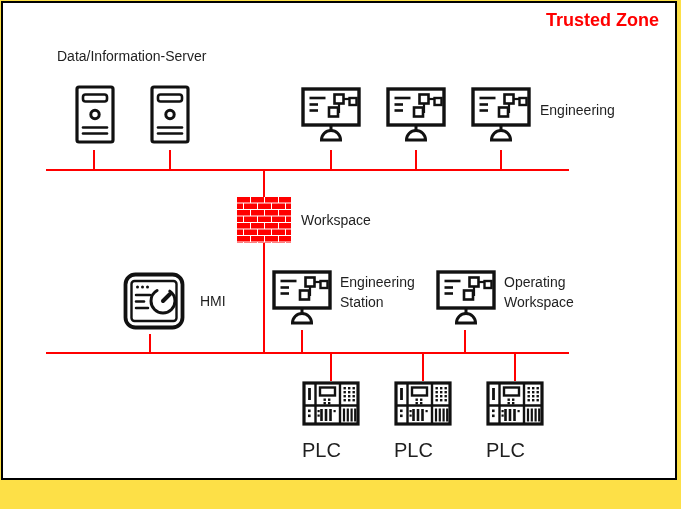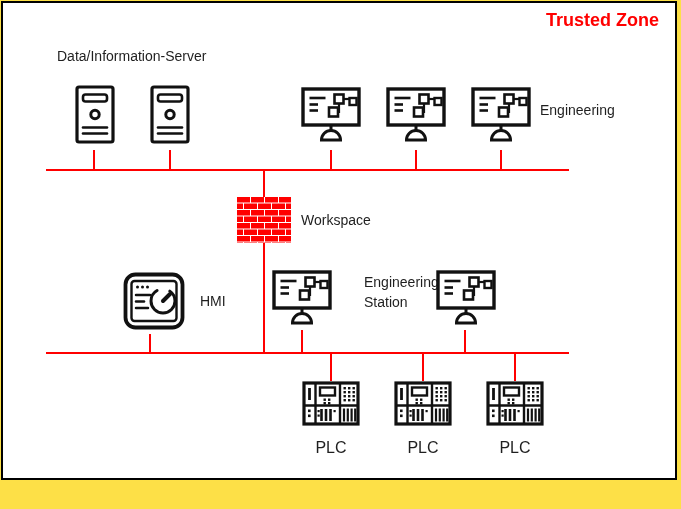--- a/index.html
+++ b/index.html
@@ -2,39 +2,40 @@
 <html><head>
 <meta charset="utf-8">
 <style>
   html,body{margin:0;padding:0;background:#fff;}
   body{width:681px;height:509px;font-family:"Liberation Sans",sans-serif;color:#1f1f1f;}
   .canvas{position:relative;width:681px;height:509px;background:#fde047;overflow:hidden;}
   .frame{position:absolute;left:1px;top:1px;width:676px;height:479px;border:2px solid #000;box-sizing:border-box;background:#fff;}
   .abs{position:absolute;}
   .red-line{position:absolute;background:#ff0000;}
   .lbl{position:absolute;font-size:14px;line-height:20px;color:#1f1f1f;white-space:nowrap;}
-  .lbl.wrap{white-space:normal;margin-left:24px;}
+  .lbl.wrap{white-space:normal;}
   .zone-title{position:absolute;left:546px;top:10px;width:120px;text-align:left;
     font-size:18px;font-weight:700;color:#ff0000;letter-spacing:0px;}
   svg{display:block;}
-  .plc-label{position:absolute;width:58px;text-align:center;font-size:16px;color:#1f1f1f;}
+  .plc-label{position:absolute;width:58px;font-size:20px;color:#1f1f1f;}
 </style>
 </head>
 <body>
 
 <div class="canvas">
   <div class="frame"></div>
 
   <div class="zone-title">Trusted Zone</div>
 
   <div class="lbl" style="left:57px;top:46px;">Data/Information-Server</div>
   <div class="lbl" style="left:540px;top:100px;">Engineering</div>
   <div class="lbl" style="left:301px;top:210px;">Workspace</div>
   <div class="lbl" style="left:200px;top:291px;">HMI</div>
   <div class="lbl wrap" style="left:340px;top:272px;width:96px;">Engineering Station</div>
+  <div class="lbl wrap" style="left:504px;top:272px;width:96px;">Operating Workspace</div>
 
   <div class="red-line" style="left:46px;top:169px;width:523px;height:2px;"></div>
 
   <div class="red-line" style="left:46px;top:352px;width:523px;height:2px;"></div>
 
   <div class="red-line" style="left:263px;top:170px;width:2px;height:183px;"></div>
 
   <div class="red-line" style="left:93px;top:150px;width:2px;height:20px;"></div>
   <div class="red-line" style="left:169px;top:150px;width:2px;height:20px;"></div>
   <div class="red-line" style="left:330px;top:150px;width:2px;height:20px;"></div>

